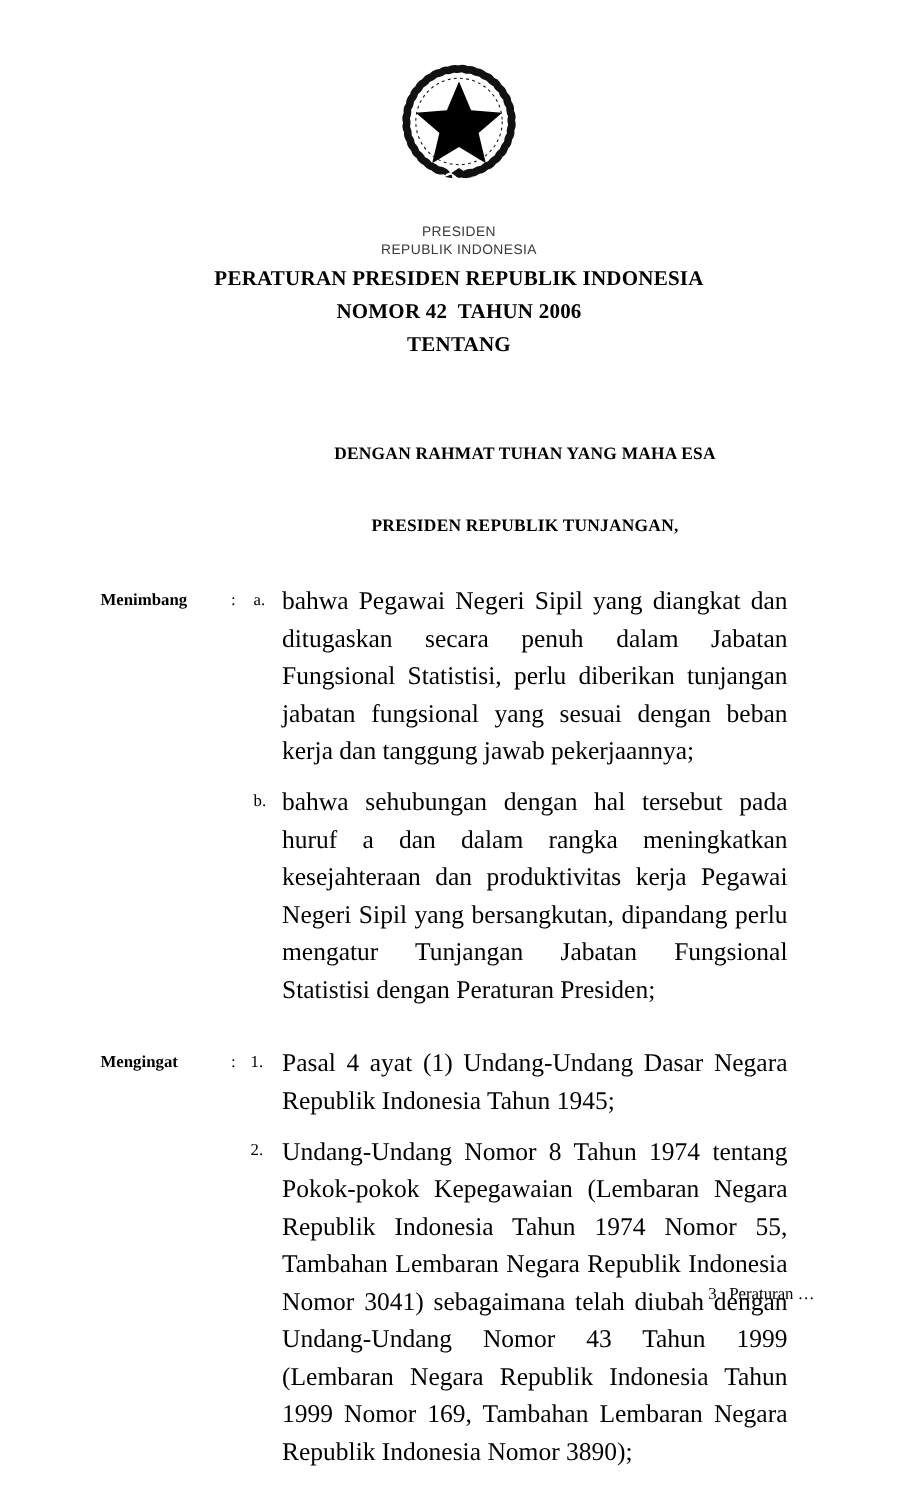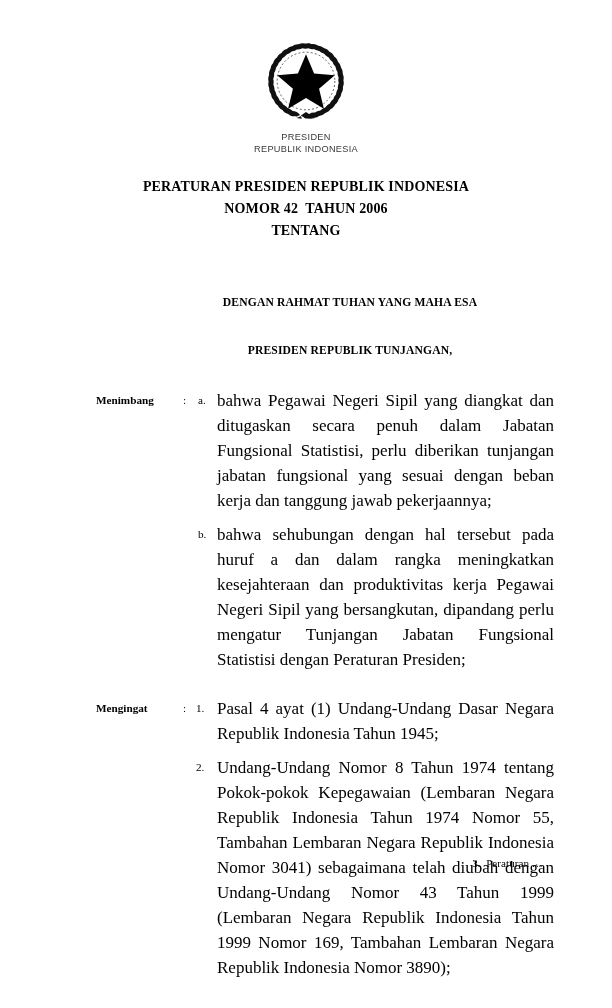--- a/index.html
+++ b/index.html
@@ -29,21 +29,21 @@
   }
   .emblem {
     display: inline-block;
     width: 86px;
     height: 86px;
     position: relative;
   }
   .emblem svg { display: block; }
 
   .emblem-caption {
-    margin-top: 4px;
+    margin-top: 20px;
     font-family: "Liberation Sans", "DejaVu Sans", sans-serif;
     font-size: 9.2px;
     line-height: 11.5px;
     letter-spacing: 0.3px;
     color: #3a3a3a;
     text-align: center;
   }
   .emblem-caption div { white-space: nowrap; }
 
   
@@ -77,21 +77,21 @@
     font-size: 11.6px;
     letter-spacing: 0.15px;
     line-height: 22px;
   }
   .subtitle-gap { height: 26px; }
 
   
   .clauses {
     position: absolute;
     top: 388px;
-    left: 96px;
+    left: 67px;
     width: 458px;
   }
   .clause-section { position: relative; }
   .clause-section + .clause-section { margin-top: 24px; }
 
   .clause-label {
     position: absolute;
     left: 0;
     top: 0;
     width: 84px;

